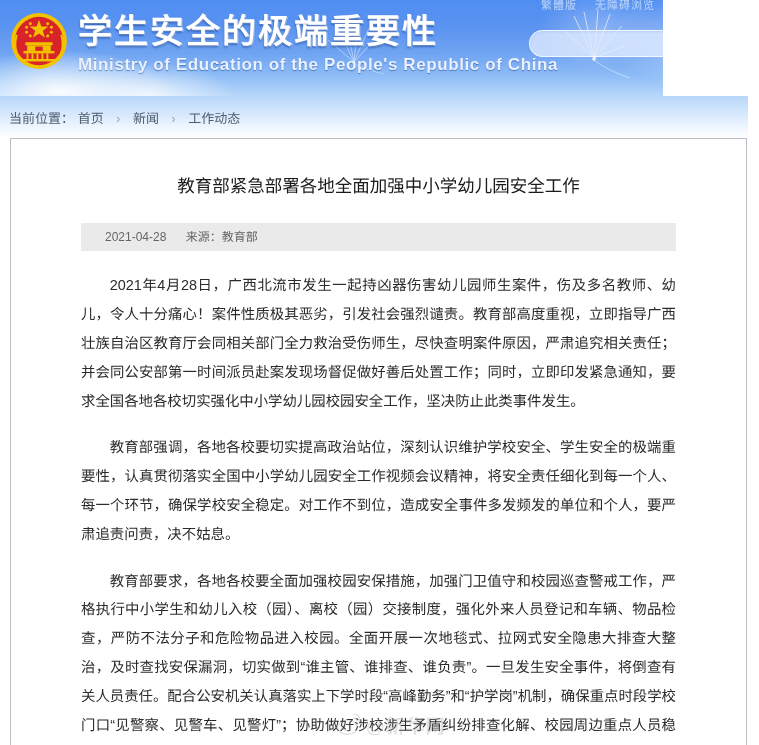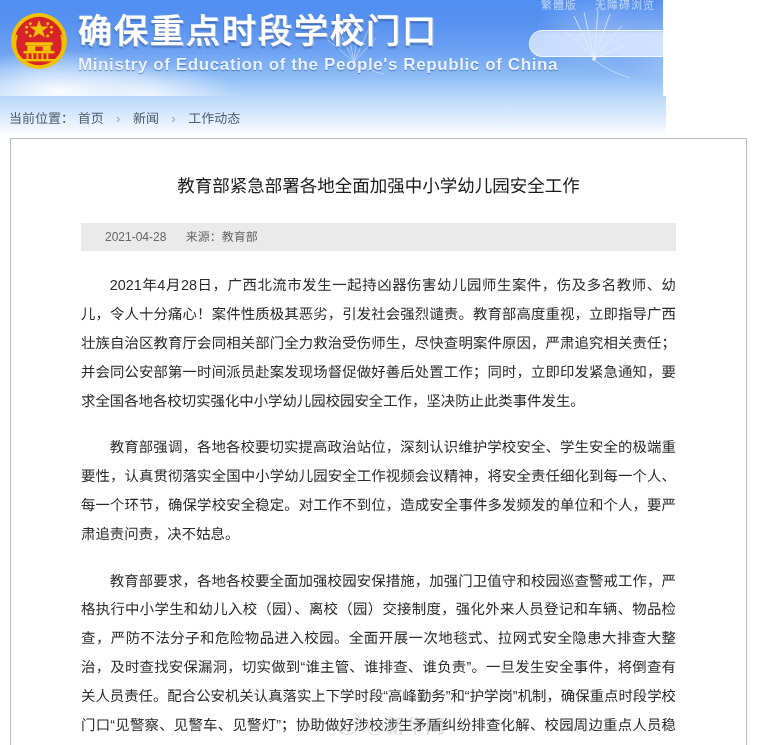--- a/index.html
+++ b/index.html
@@ -59,21 +59,21 @@
     border:0;outline:0;background:transparent;
     font-size:12px;color:#31527f;font-family:"Liberation Sans",sans-serif;
   }
   .search-btn{
     position:absolute;right:6px;top:3px;width:19px;height:19px;
     background:transparent;border:0;padding:0;cursor:pointer;
   }
 
   
   .crumbwrap{
-    position:absolute;left:0;top:96px;width:666px;height:42px;
+    position:absolute;left:0;top:96px;width:748px;height:42px;
     background:linear-gradient(180deg,#b7d7fa 0%,#d8e9fc 45%,#f2f8fe 80%,#ffffff 100%);
   }
   .crumb{
     position:absolute;left:9px;top:12px;
     font-size:13px;color:#4e5d6b;white-space:nowrap;
   }
   .crumb a{color:#4e5d6b;text-decoration:none;}
   .crumb .sep{color:#8fa2b4;margin:0 9px;font-size:12px;}
 
   
@@ -179,21 +179,21 @@
       <rect x="46" y="70" width="3" height="9" fill="#f2c200"></rect>
       <rect x="54" y="70" width="3" height="9" fill="#f2c200"></rect>
       <rect x="62" y="70" width="3" height="9" fill="#f2c200"></rect>
       <rect x="22" y="79" width="56" height="4" fill="#f2c200"></rect>
 
       <path d="M14 40 C10 54 12 70 20 82" stroke="#f2c200" stroke-width="3.2" fill="none"></path>
       <path d="M86 40 C90 54 88 70 80 82" stroke="#f2c200" stroke-width="3.2" fill="none"></path>
     </svg>
 
     <div class="brand">
-      <div class="brand-cn">确保重点时段学校门口</div>
+      <div class="brand-cn">学生安全的极端重要性</div>
       <div class="brand-en">Ministry of Education of the People's Republic of China</div>
     </div>
 
     <div class="searchbox">
       <input class="search-input" type="text" placeholder="" value="" style="">
       <button class="search-btn">
         <svg width="19" height="19" viewBox="0 0 20 20">
           <circle cx="8.4" cy="8.4" r="5.6" fill="none" stroke="#3a6fd8" stroke-width="1.7"></circle>
           <line x1="12.6" y1="12.6" x2="17.6" y2="17.8" stroke="#3a6fd8" stroke-width="1.8" stroke-linecap="round"></line>
         </svg>

